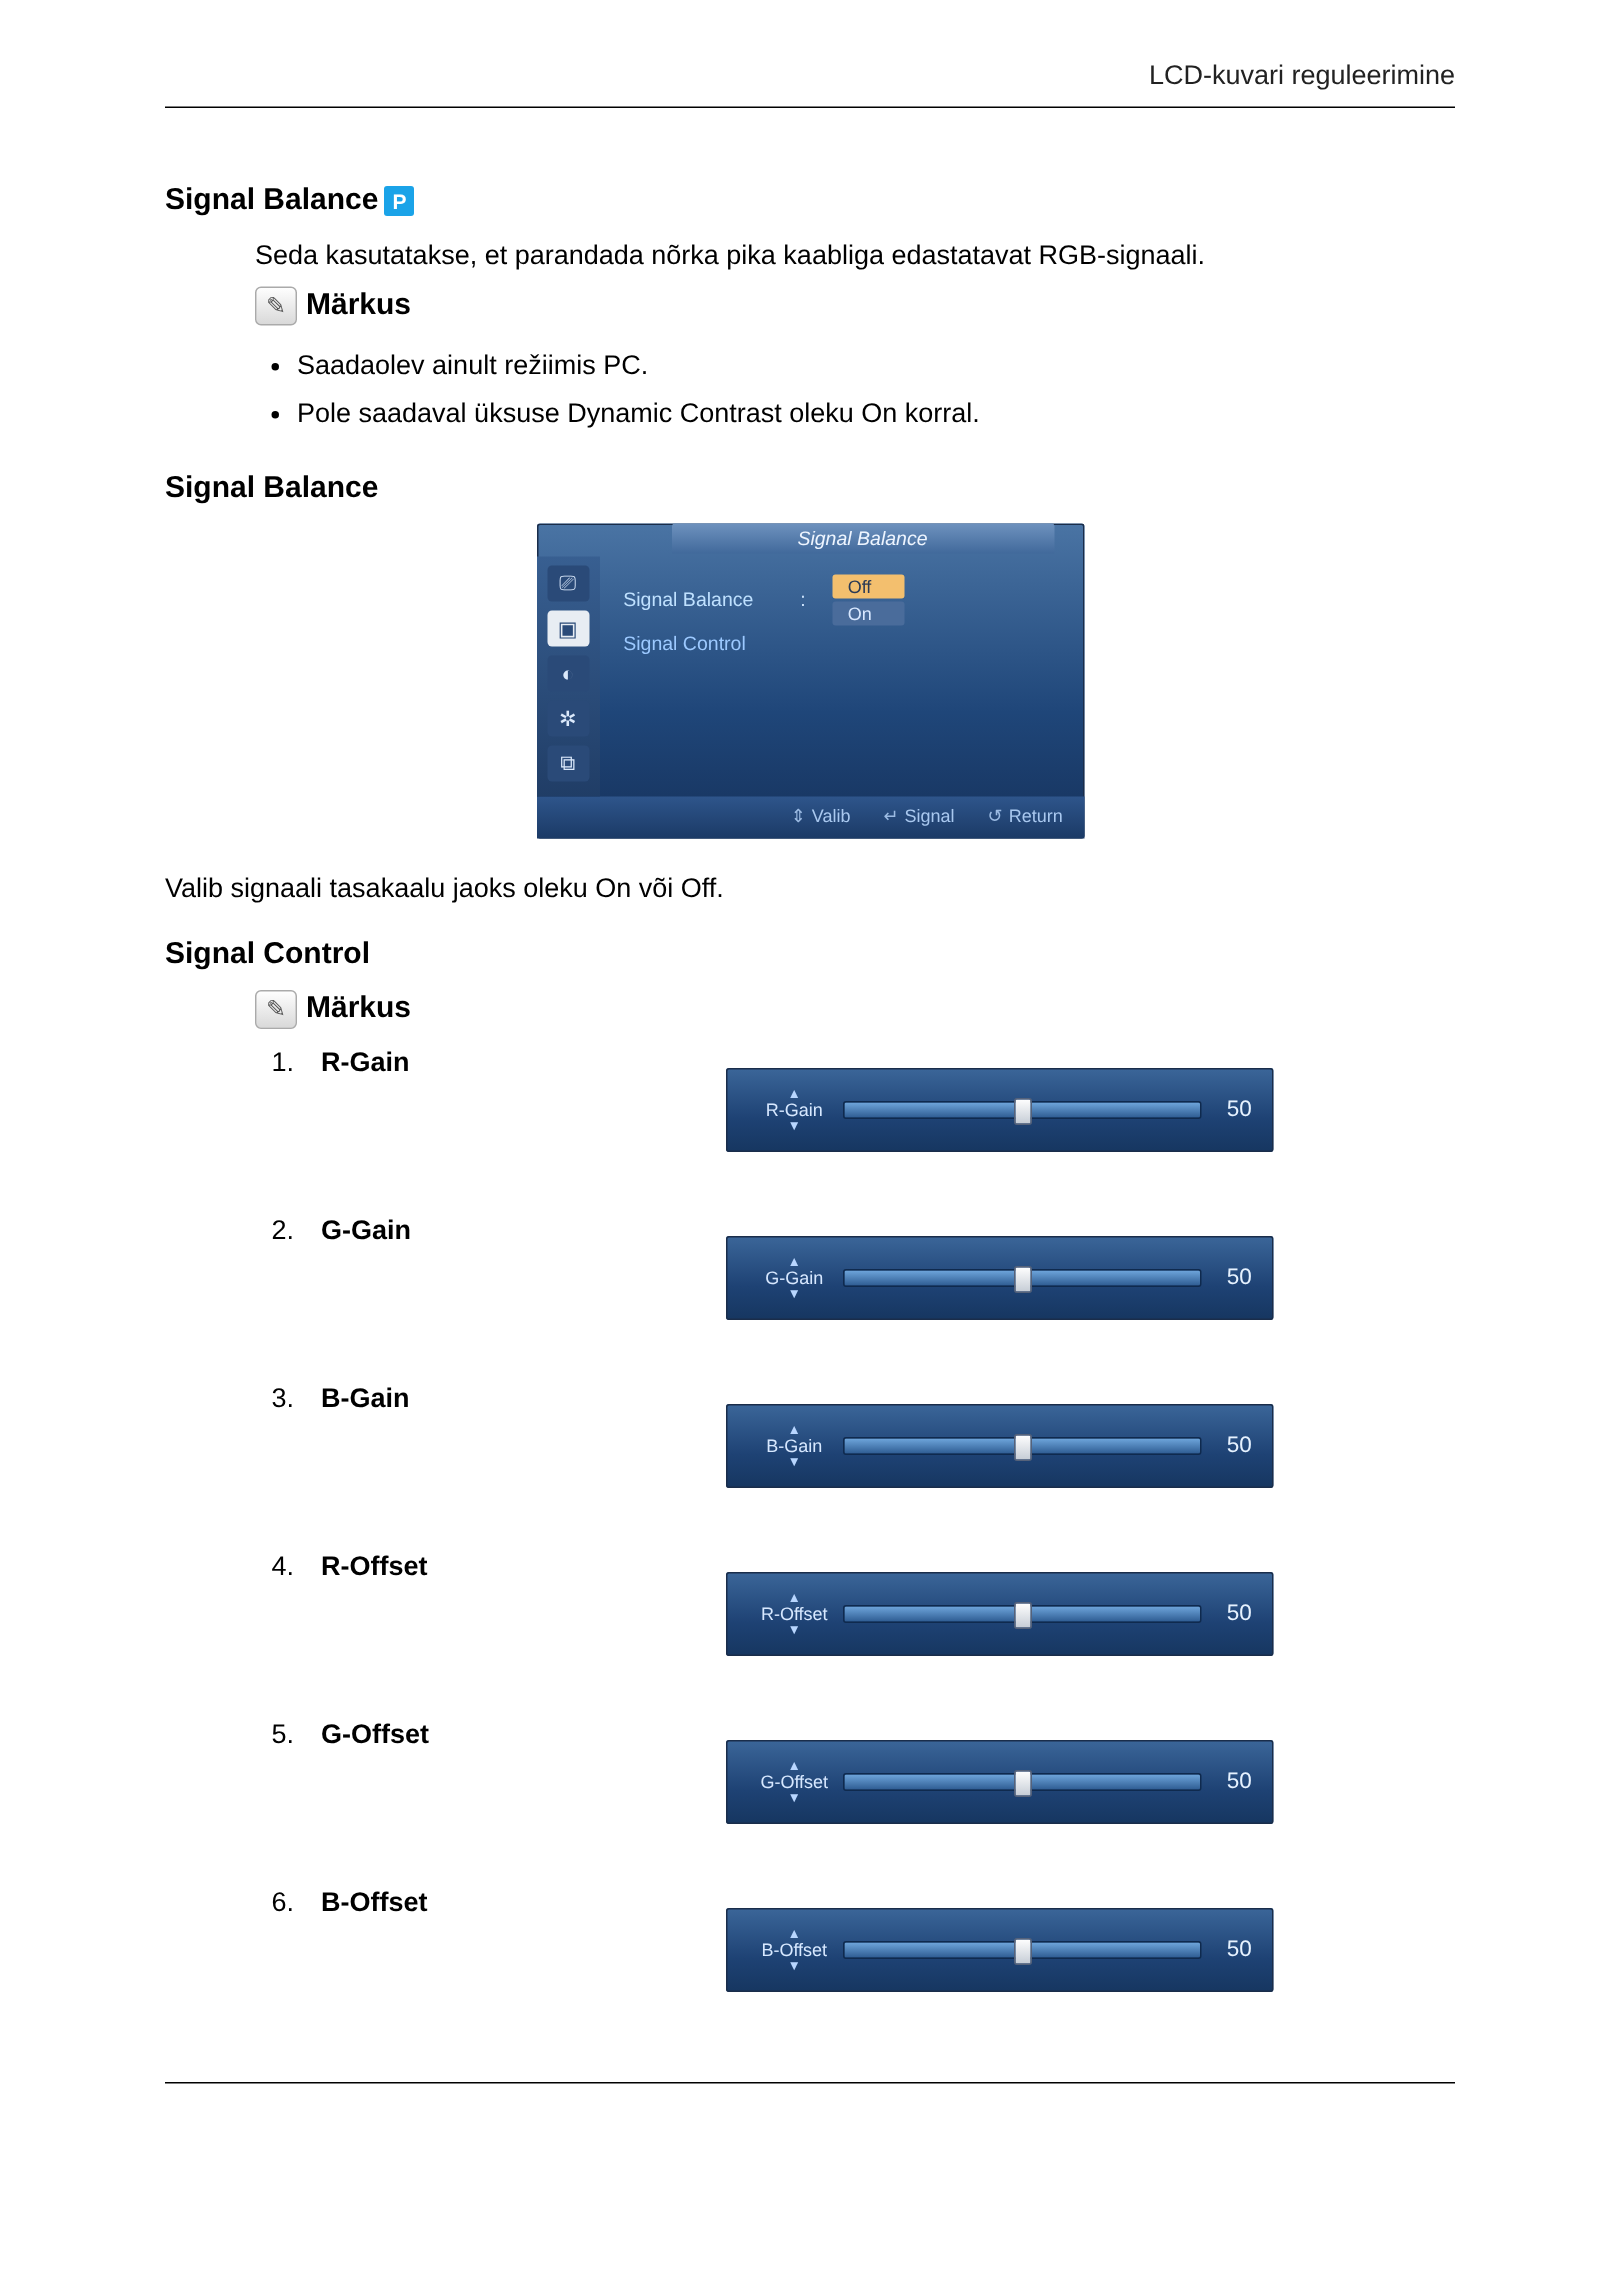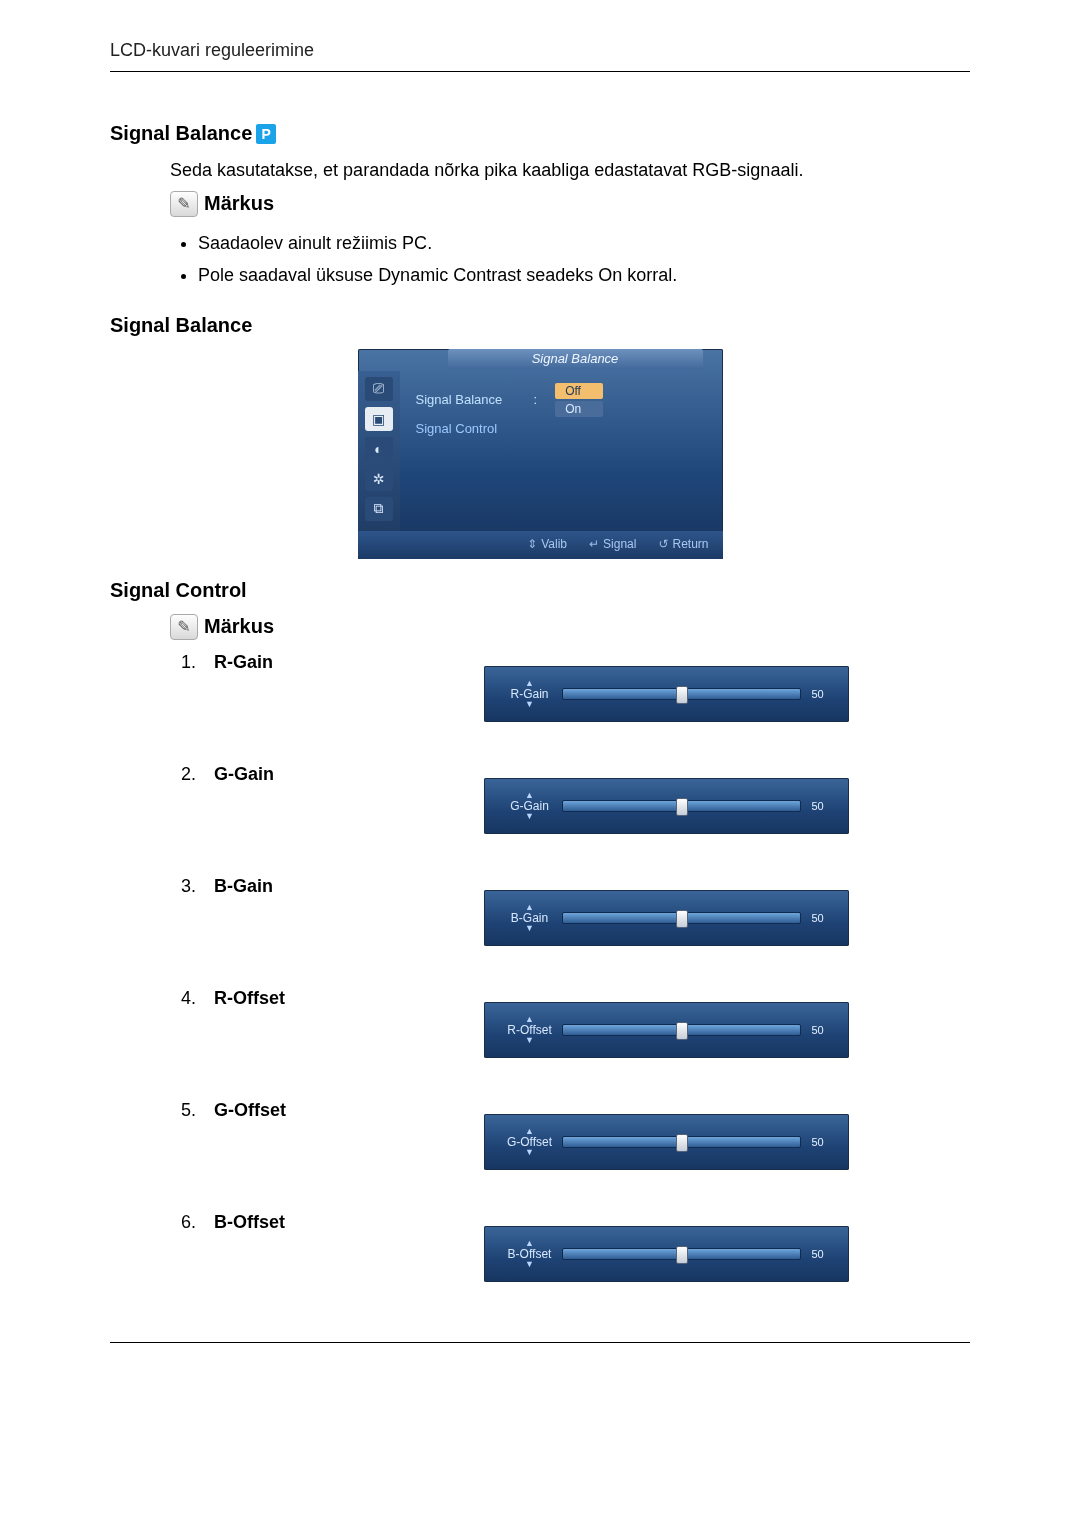--- a/index.html
+++ b/index.html
@@ -12,21 +12,21 @@
   .page {
     width: 1080px;
     margin: 0 auto;
     padding: 40px 0 100px 0;
     box-sizing: border-box;
   }
   .content {
     margin: 0 110px;
   }
   .top-title {
-    text-align: left;
+    text-align: right;
     font-size: 18px;
     color: #222;
     padding-bottom: 10px;
     border-bottom: 1px solid #000;
     margin-bottom: 50px;
   }
   .section-heading {
     font-size: 20px;
     font-weight: bold;
     margin: 18px 0 12px 0;
@@ -277,22 +277,22 @@
     top: -2px;
     width: 10px;
     height: 16px;
     background: linear-gradient(#fefefe,#c6cdd6);
     border: 1px solid #55627a;
     border-radius: 2px;
     left: calc(50% - 5px);
   }
   .slider .value {
     width: 34px;
-    text-align: center;
-    font-size: 11px;
+    text-align: right;
+    font-size: 15px;
     color: #e6f2ff;
   }
 
   .bottom-rule {
     border-top: 1px solid #000;
     margin-top: 60px;
   }
 </style>
 </head>
 <body>
@@ -309,21 +309,21 @@
       <div class="para">Seda kasutatakse, et parandada nõrka pika kaabliga edastatavat RGB-signaali.</div>
       <div class="note-line">
         <span class="note-icon">✎</span>
         <span class="note-label">Märkus</span>
       </div>
       <ul class="bullets">
         <li>
           <span>Saadaolev ainult režiimis </span><span class="bold">PC</span><span>.</span>
         </li>
         <li>
-          <span>Pole saadaval üksuse </span><span class="bold">Dynamic Contrast</span><span> seadeks </span><span class="bold">On</span><span> korral.</span>
+          <span>Pole saadaval üksuse </span><span class="bold">Dynamic Contrast</span><span> oleku </span><span class="bold">On</span><span> korral.</span>
         </li>
       </ul>
     </div>
 
     <div class="section-heading">
       <span>Signal Balance</span>
     </div>
     <div class="osd-wrap">
       <div class="osd">
         <div class="osd-tab">Signal Balance</div>
@@ -349,20 +349,23 @@
             </div>
           </div>
         </div>
         <div class="osd-footer">
           <span data-glyph="⇕">Valib</span>
           <span data-glyph="↵">Signal</span>
           <span data-glyph="↺">Return</span>
         </div>
       </div>
     </div>
+    <div class="indent para">
+      <span>Valib signaali tasakaalu jaoks oleku </span><span class="bold">On</span><span> või </span><span class="bold">Off</span><span>.</span>
+    </div>
 
     <div class="section-heading">
       <span>Signal Control</span>
     </div>
     <div class="indent">
       <div class="note-line">
         <span class="note-icon">✎</span>
         <span class="note-label">Märkus</span>
       </div>
 

